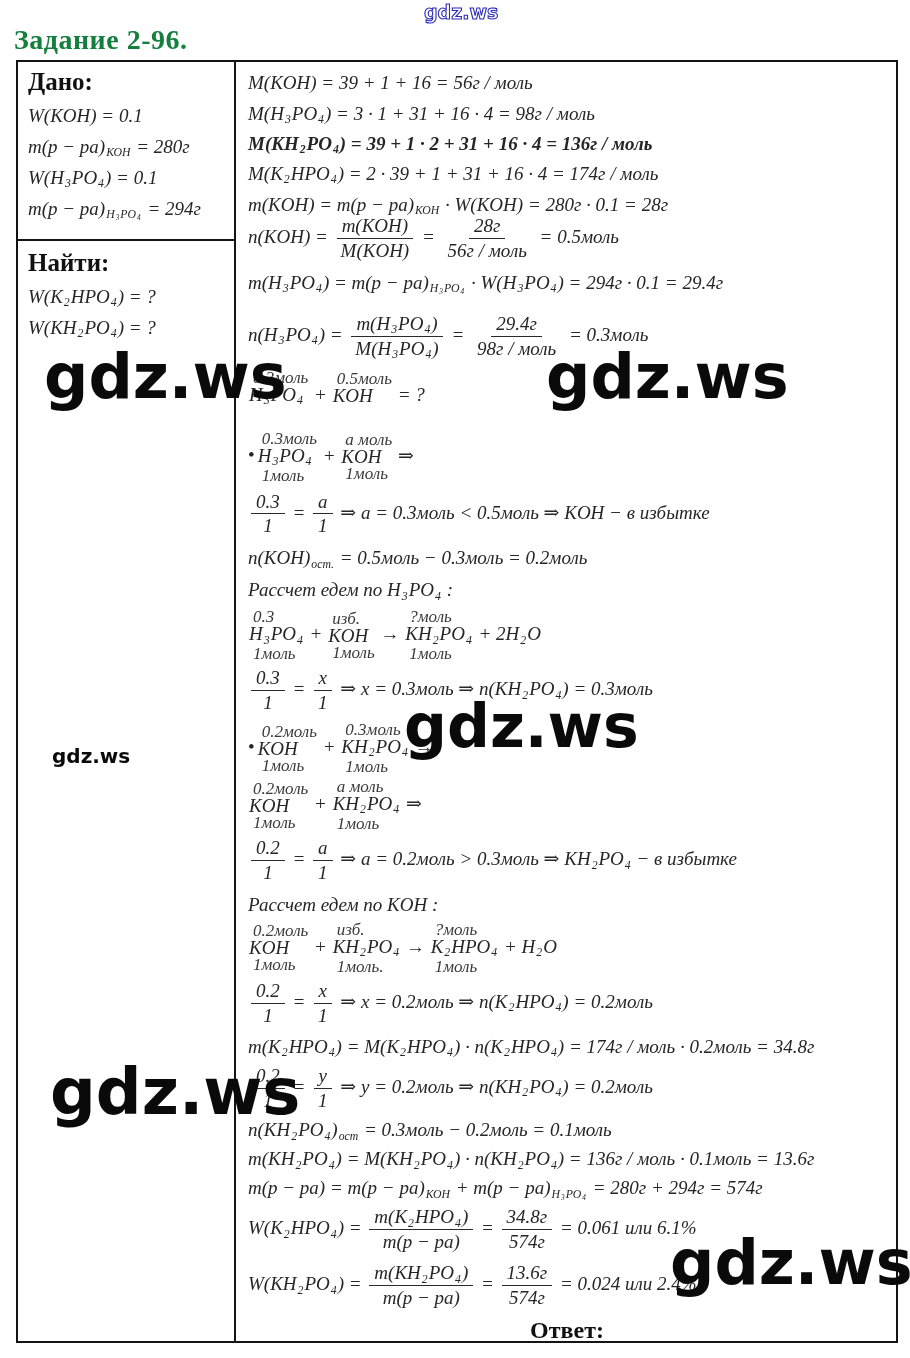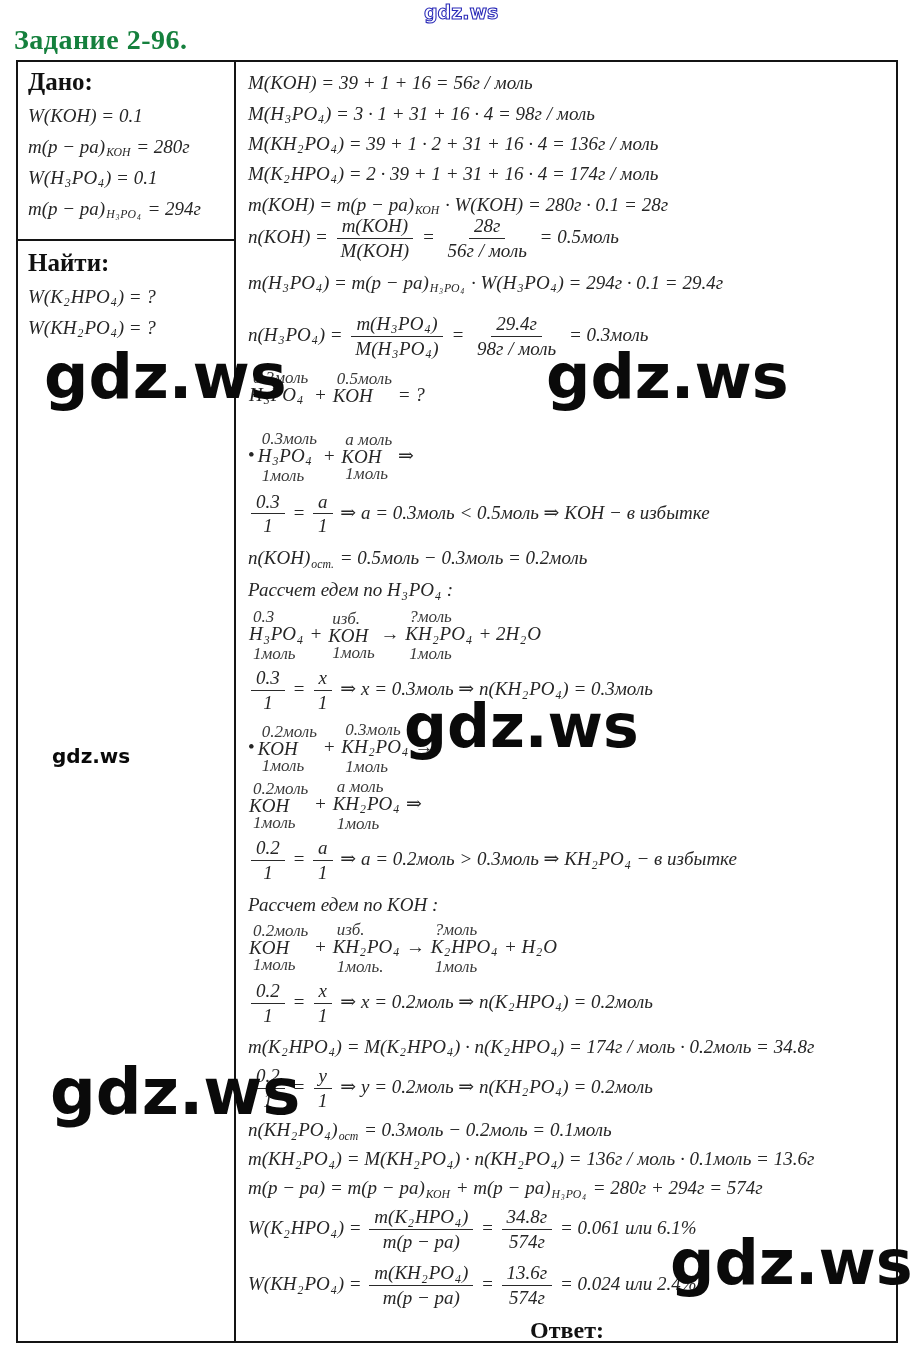--- a/index.html
+++ b/index.html
@@ -66,21 +66,21 @@
       <div class="sec-heading">Найти:</div>
       <div id="find-items">
           <div class="line eq find-item"><span class="tx">W(K</span><span class="sb">2</span><span class="tx">HPO</span><span class="sb">4</span><span class="tx">) = ?</span></div>
           <div class="line eq find-item"><span class="tx">W(KH</span><span class="sb">2</span><span class="tx">PO</span><span class="sb">4</span><span class="tx">) = ?</span></div>
         </div>
     </div>
   </div>
   <div class="right-col" id="solution-lines">
       <div class="line eq" style="margin-top: 6px;"><span class="tx">M(KOH) = 39 + 1 + 16 = 56г / моль</span></div>
       <div class="line eq" style="margin-top: 9px;"><span class="tx">M(H</span><span class="sb">3</span><span class="tx">PO</span><span class="sb">4</span><span class="tx">) = 3 · 1 + 31 + 16 · 4 = 98г / моль</span></div>
-      <div class="line eq" style="margin-top: 8px;"><span class="tx">M(KH</span><span class="sb">2</span><span class="tx">PO</span><span class="sb">4</span><span class="tx">) = 39 + 1 · 2 + 31 + 16 · 4 = 136г / моль</span></div>
+      <div class="line eq" style="margin-top: 8px; font-weight: bold;"><span class="tx">M(KH</span><span class="sb">2</span><span class="tx">PO</span><span class="sb">4</span><span class="tx">) = 39 + 1 · 2 + 31 + 16 · 4 = 136г / моль</span></div>
       <div class="line eq" style="margin-top: 8px;"><span class="tx">M(K</span><span class="sb">2</span><span class="tx">HPO</span><span class="sb">4</span><span class="tx">) = 2 · 39 + 1 + 31 + 16 · 4 = 174г / моль</span></div>
       <div class="line eq" style="margin-top: 9px;"><span class="tx">m(KOH) = m(p − pa)</span><span class="sb">КОН</span><span class="tx"> · W(KOH) = 280г · 0.1 = 28г</span></div>
       <div class="line eq" style=""><span class="tx">n(KOH) = </span><span class="fr">
           <div class="fn"><span class="tx">m(KOH)</span></div>
           <div class="fd"><span class="tx">M(KOH)</span></div>
         </span><span class="tx"> = </span><span class="fr">
           <div class="fn"><span class="tx">28г</span></div>
           <div class="fd"><span class="tx">56г / моль</span></div>
         </span><span class="tx"> = 0.5моль</span></div>
       <div class="line eq" style="margin-top: 10px;"><span class="tx">m(H</span><span class="sb">3</span><span class="tx">PO</span><span class="sb">4</span><span class="tx">) = m(p − pa)</span><span class="sb"><span class="tx">H</span><span class="sb">3</span><span class="tx">PO</span><span class="sb">4</span></span><span class="tx"> · W(H</span><span class="sb">3</span><span class="tx">PO</span><span class="sb">4</span><span class="tx">) = 294г · 0.1 = 29.4г</span></div>

